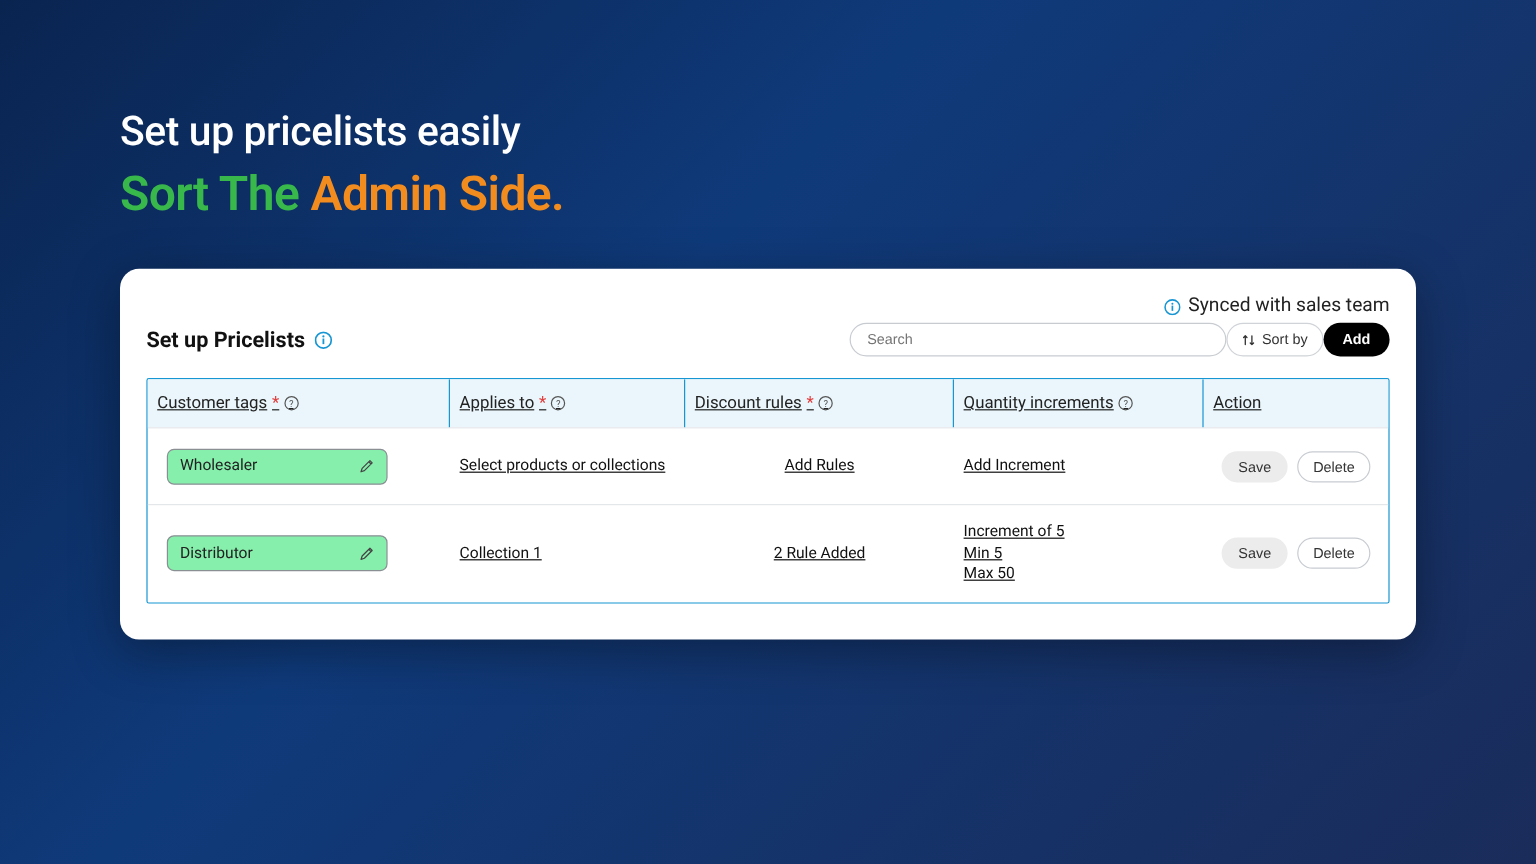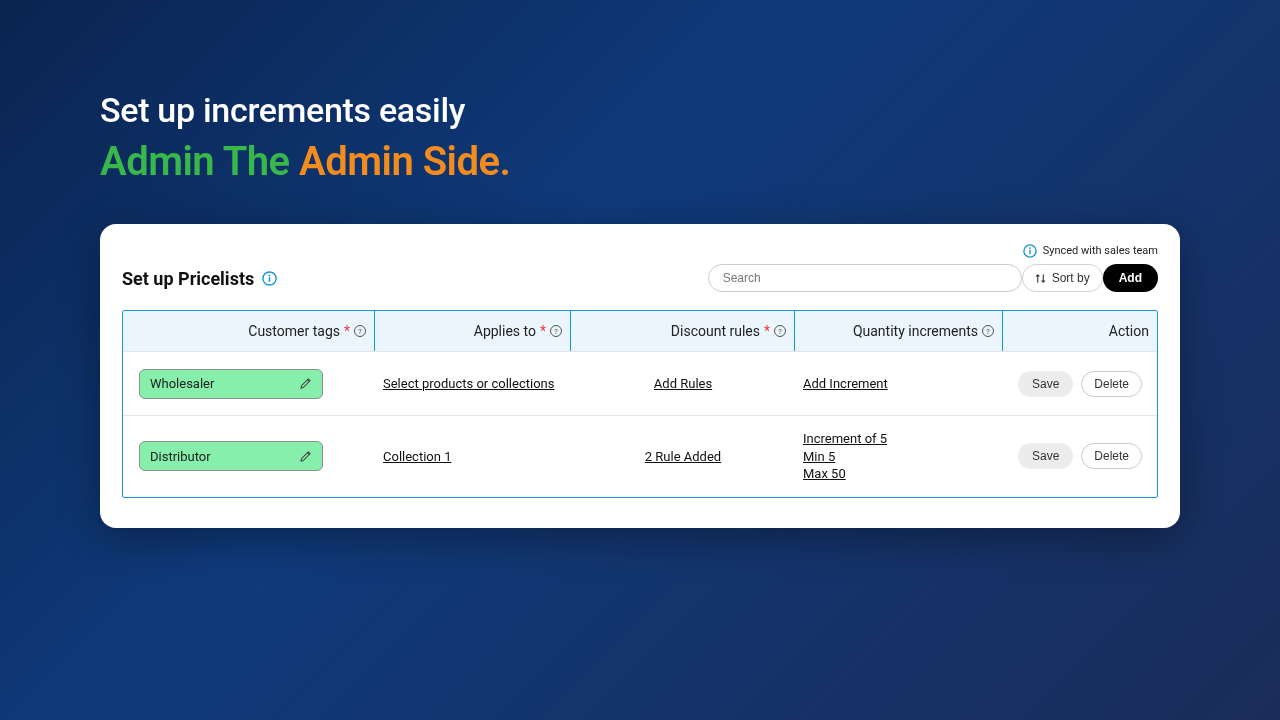--- a/index.html
+++ b/index.html
@@ -29,23 +29,23 @@
   .card {
     position: absolute;
     left: 100px; top: 224px;
     width: 1080px;
     background: #fff;
     border-radius: 16px;
     box-shadow: 0 10px 40px rgba(0,0,0,.35);
     padding: 20px 22px 30px 22px;
   }
   .sync-row {
-    display: flex; justify-content: flex-end; align-items: flex-start;
+    display: flex; justify-content: flex-end; align-items: flex-end;
     gap: 6px;
-    font-size: 11px;
+    font-size: 16px;
     color: #222;
     margin-bottom: 6px;
   }
   .sync-row .info-blue { width: 14px; height: 14px; }
   .header-row {
     display: flex; align-items: center; 
     margin-bottom: 18px;
   }
   .title { font-size: 18px; font-weight: 700; color: #111; display: flex; align-items: center; gap: 8px;}
   .spacer { flex: 1 1 auto; }
@@ -88,21 +88,21 @@
   .thead {
     display: flex;
     background: #eaf6fb;
   }
   .th {
     padding: 12px 8px;
     font-size: 14px;
     color: #222;
     text-align: center;
     border-right: 1px solid #1796d4;
-    display: flex; align-items: center; justify-content: flex-end; gap: 4px;
+    display: flex; align-items: center; justify-content: flex-start; gap: 4px; text-decoration: underline;
   }
   .th:last-child { border-right: none; }
   .col1 { width: 252px; }
   .col2 { width: 196px; }
   .col3 { width: 224px; }
   .col4 { width: 208px; }
   .col5 { flex: 1; }
   .req { color: #e23b3b; }
   .help {
     width: 12px; height: 12px; border: 1px solid #555; border-radius: 50%;
@@ -149,23 +149,23 @@
     border-radius: 13px; font-size: 12px; color: #333;
     cursor: pointer;
   }
   svg { display: block; }
 </style>
 </head>
 <body>
 
 <div class="bg">
 
-  <div class="heading">Set up increments easily</div>
+  <div class="heading">Set up pricelists easily</div>
   <div class="subheading">
-    <span class="sub-green">Admin The </span><span class="sub-orange">Admin Side.</span>
+    <span class="sub-green">Sort The </span><span class="sub-orange">Admin Side.</span>
   </div>
 
   <div class="card">
 
     <div class="sync-row">
       <svg class="info-blue" viewBox="0 0 16 16">
           <circle cx="8" cy="8" r="7" fill="none" stroke="#1796d4" stroke-width="1.5"></circle>
           <circle cx="8" cy="4.7" r="1" fill="#1796d4"></circle>
           <rect x="7.2" y="6.5" width="1.6" height="5" fill="#1796d4"></rect>
         </svg>

